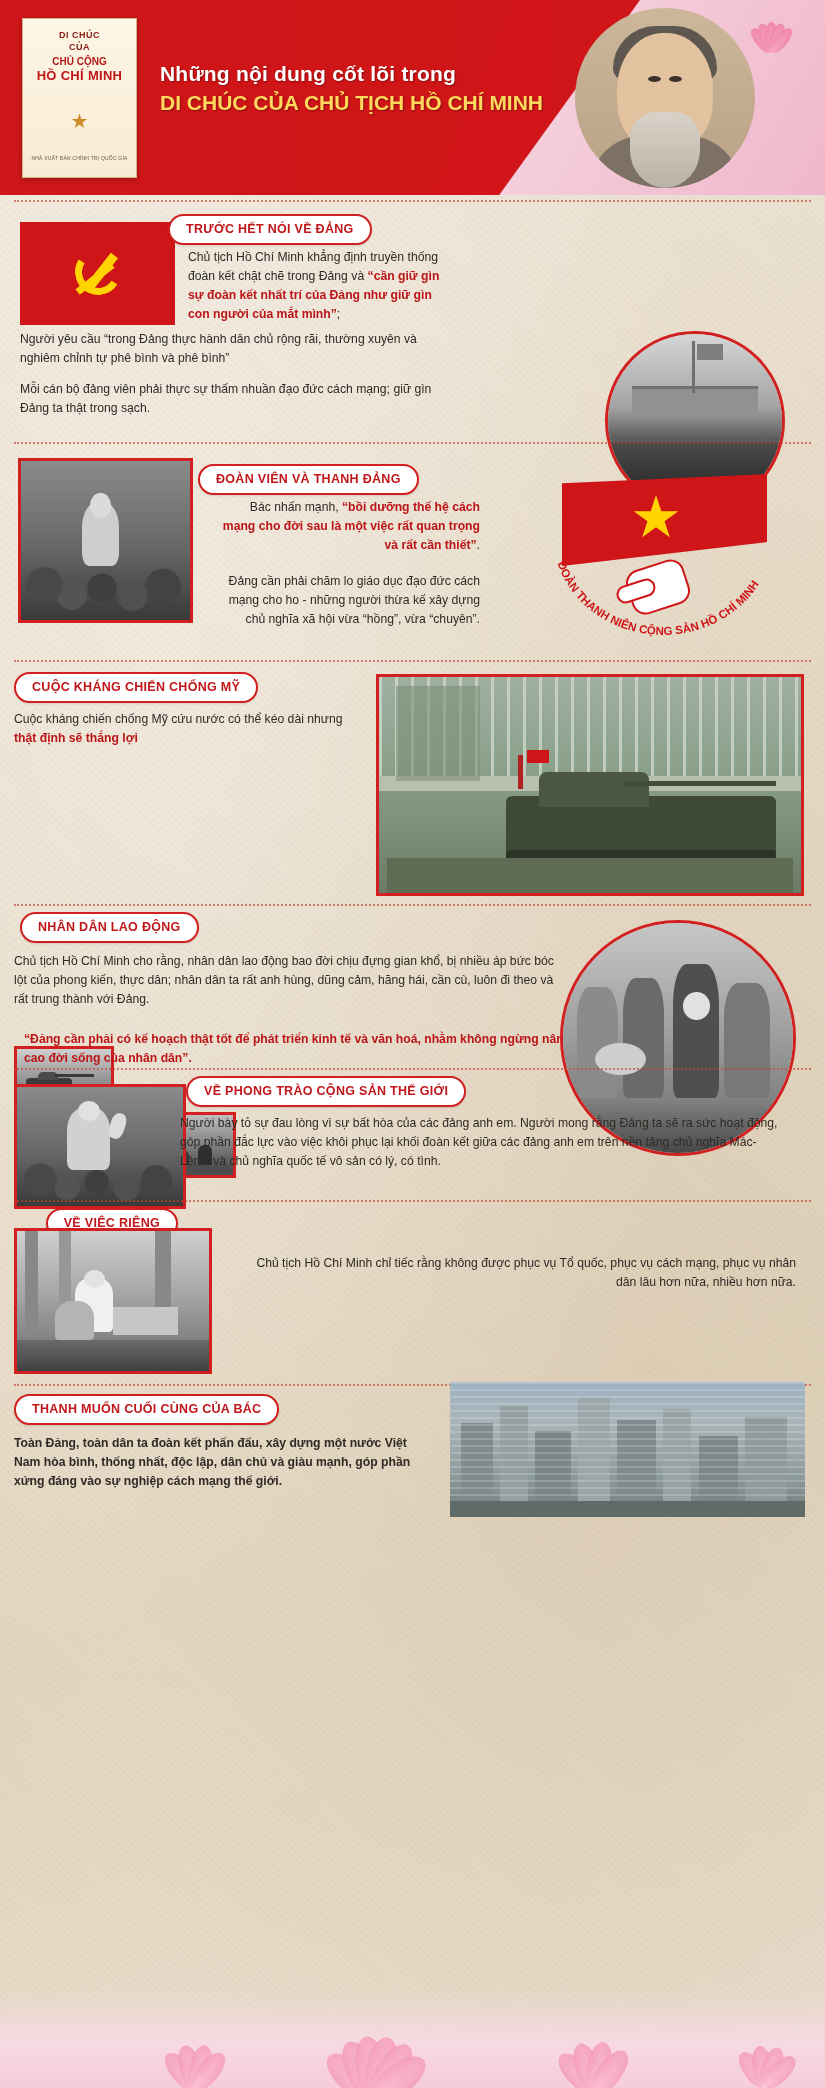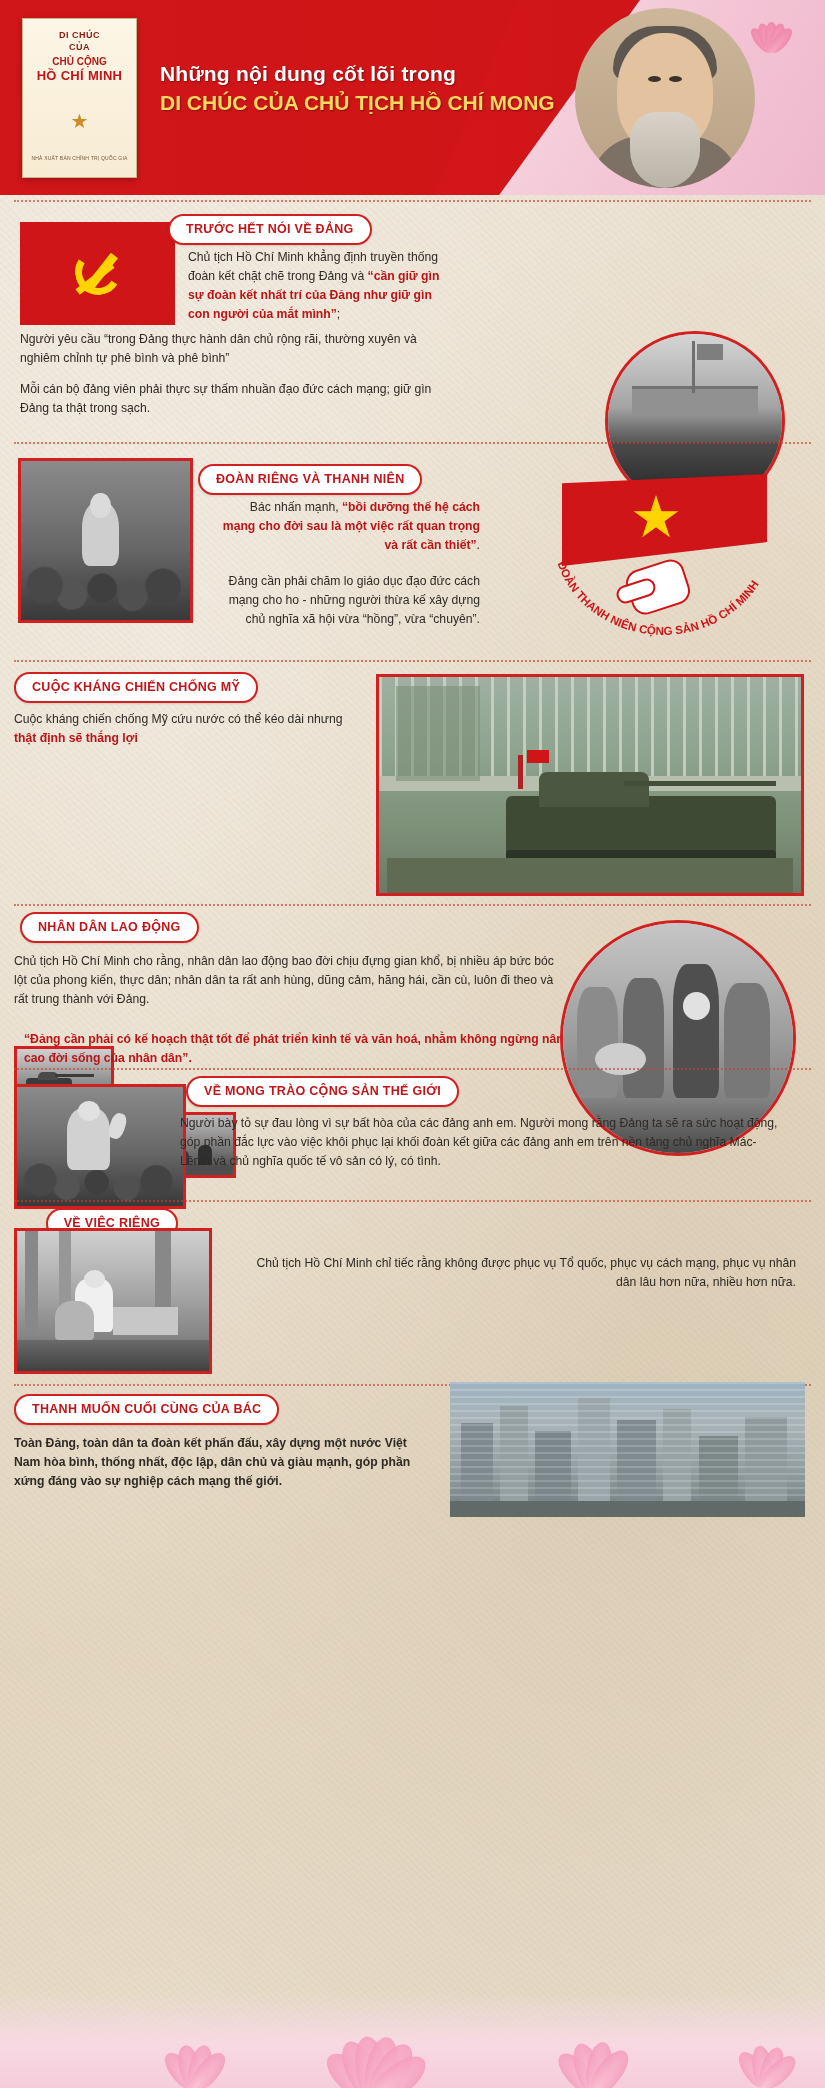--- a/index.html
+++ b/index.html
@@ -230,21 +230,21 @@
       <div class="b1">DI CHÚC</div>
       <div class="b2">CỦA</div>
       <div class="b3">CHỦ CỘNG</div>
       <div class="b4">HỒ CHÍ MINH</div>
       <div class="bstar">★</div>
       <div class="bpub">NHÀ XUẤT BẢN CHÍNH TRỊ QUỐC GIA</div>
     </div>
 
     <div class="hdr-title">
       <div class="l1">Những nội dung cốt lõi trong</div>
-      <div class="l2">DI CHÚC CỦA CHỦ TỊCH HỒ CHÍ MONG</div>
+      <div class="l2">DI CHÚC CỦA CHỦ TỊCH HỒ CHÍ MINH</div>
     </div>
 
     <div class="hdr-portrait">
       <div class="body-sh"></div>
       <div class="hair"></div>
       <div class="face">
         <div class="eye l"></div>
         <div class="eye r"></div>
       </div>
       <div class="beard"></div>
@@ -302,21 +302,21 @@
   <div class="sec">
     <div class="photo" style="left:18px; top:458px; width:175px; height:165px;">
       <div class="ph-inner bw">
         <div class="crowd"></div>
         <div style="position:absolute;left:36%;top:26%;width:22%;height:40%;background:#cfcac2;border-radius:40% 40% 20% 20%;"></div>
         <div style="position:absolute;left:41%;top:20%;width:12%;height:16%;background:#ddd6cb;border-radius:50%;"></div>
       </div>
     </div>
 
     <div style="position:absolute; left:198px; top:464px;">
-      <span class="pill">ĐOÀN RIÊNG VÀ THANH NIÊN</span>
+      <span class="pill">ĐOÀN VIÊN VÀ THANH ĐẢNG</span>
     </div>
 
     <div class="txt" style="position:absolute; left:218px; top:498px; width:262px; text-align:right;">
       Bác nhấn mạnh, <b>“bồi dưỡng thế hệ cách mạng cho đời sau là một việc rất quan trọng và rất cần thiết”</b>.
     </div>
     <div class="txt" style="position:absolute; left:218px; top:572px; width:262px; text-align:right;">
       Đảng cần phải chăm lo giáo dục đạo đức cách mạng cho ho - những người thừa kế xây dựng chủ nghĩa xã hội vừa “hồng”, vừa “chuyên”.
     </div>
 
     <div style="position:absolute; left:540px; top:466px; width:250px; height:195px;">
@@ -421,21 +421,21 @@
     <div class="photo" style="left:14px; top:1084px; width:172px; height:125px;">
       <div class="ph-inner bw">
         <div class="crowd"></div>
         <div style="position:absolute;left:30%;top:18%;width:26%;height:52%;background:#d2cdc4;border-radius:36% 36% 14% 14%;"></div>
         <div style="position:absolute;left:37%;top:12%;width:13%;height:17%;background:#e2dcd2;border-radius:50%;"></div>
         <div style="position:absolute;left:56%;top:22%;width:9%;height:22%;background:#ddd7cc;border-radius:40%;transform:rotate(18deg);"></div>
       </div>
     </div>
 
     <div style="position:absolute; left:186px; top:1076px;">
-      <span class="pill">VỀ MONG TRÀO CỘNG SẢN THẾ GIỚI</span>
+      <span class="pill">VỀ PHONG TRÀO CỘNG SẢN THẾ GIỚI</span>
     </div>
 
     <div class="txt" style="position:absolute; left:180px; top:1114px; width:600px;">
       Người bày tỏ sự đau lòng vì sự bất hòa của các đảng anh em. Người mong rằng Đảng ta sẽ ra sức hoạt động, góp phần đắc lực vào việc khôi phục lại khối đoàn kết giữa các đảng anh em trên nền tảng chủ nghĩa Mác-Lênin và chủ nghĩa quốc tế vô sản có lý, có tình.
     </div>
   </div>
 
   <div class="divider" style="top:1200px;"></div>
 
   <div class="sec">

